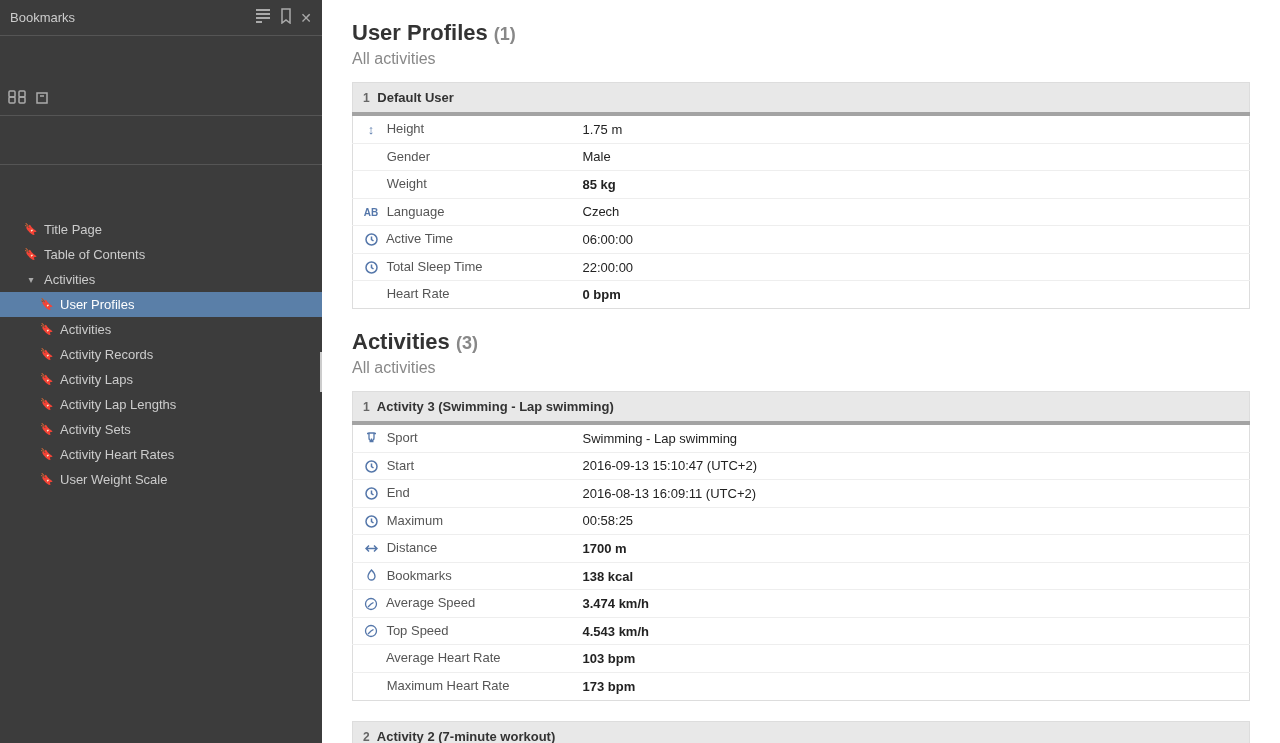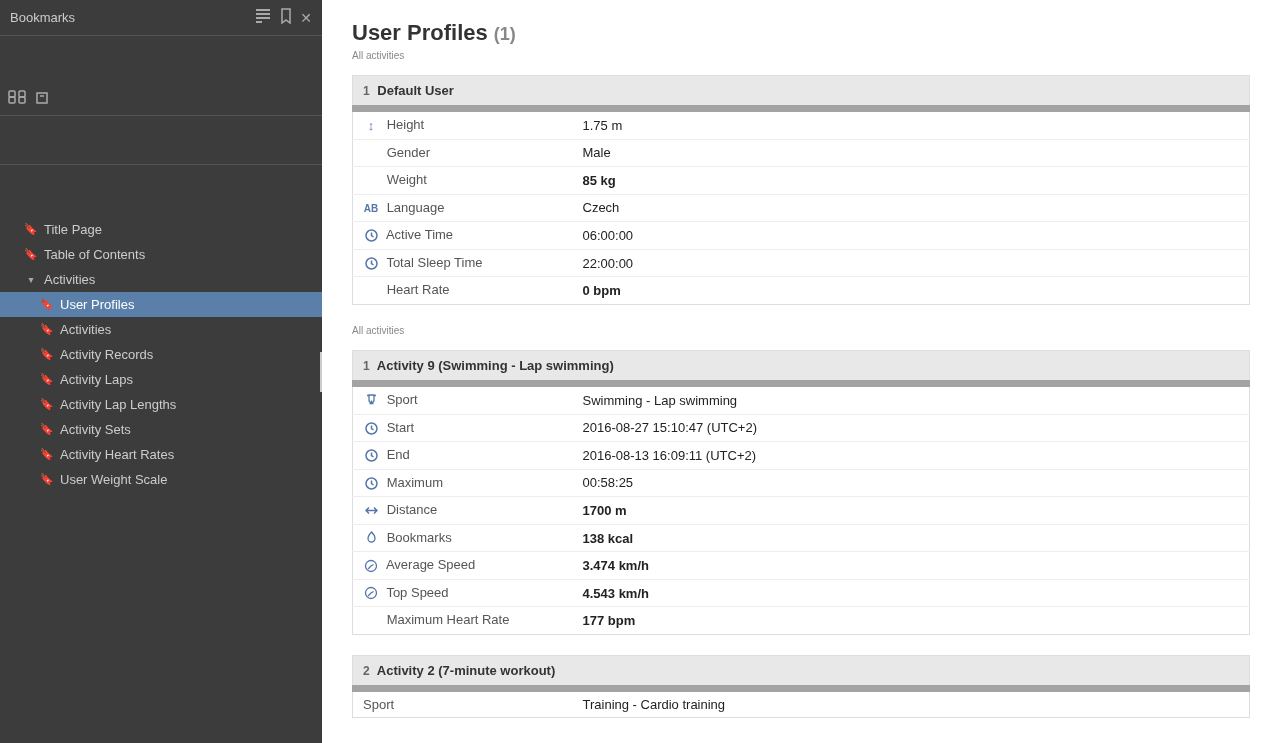--- a/index.html
+++ b/index.html
@@ -138,39 +138,39 @@
       font-size: 22px;
       font-weight: bold;
       color: #333;
       margin-bottom: 4px;
     }
     .section-title .count {
       color: #888;
       font-size: 18px;
     }
     .section-subtitle {
-      font-size: 10px;
+      font-size: 16px;
       color: #888;
       margin-bottom: 14px;
     }
 
     .data-table {
       width: 100%;
       border-collapse: collapse;
       margin-bottom: 20px;
       border: 1px solid #ddd;
     }
 
     .data-table .table-header-row td {
       background: #e8e8e8;
       padding: 7px 10px;
       font-weight: bold;
       font-size: 13px;
       color: #333;
-      border-bottom: 7px solid #a3a3a3;
+      border-bottom: 4px solid #a3a3a3;
     }
 
     .data-table .table-row td {
       padding: 5px 10px;
       border-bottom: 1px solid #eee;
       font-size: 13px;
       vertical-align: middle;
     }
     .data-table .table-row:last-child td {
       border-bottom: none;
@@ -398,28 +398,32 @@
             <span class="row-icon"></span>
             <span>Heart Rate</span>
           </td>
           <td class="value-col">0 bpm</td>
         </tr>
       </tbody>
     </table>
   </div>
 
   <div class="activities-section">
+    <h1 class="section-title">
+      <span>Activities</span>
+      <span class="count"> <span>(3)</span></span>
+    </h1>
     <div class="section-subtitle">All activities</div>
 
     <table class="data-table">
       <tbody>
         <tr class="table-header-row">
           <td colspan="2">
             <span class="row-numbered">1</span>
-            <span>Activity 9 (Swimming - Lap swimming)</span>
+            <span>Activity 3 (Swimming - Lap swimming)</span>
           </td>
         </tr>
 
         <tr class="table-row">
           <td class="label-col">
             <span class="row-icon">
               <svg width="13" height="13" viewBox="0 0 13 13" fill="none" stroke="#5577aa" stroke-width="1.3">
                   <path d="M4 1h5v5a2.5 2.5 0 01-5 0V1z"></path>
                   <path d="M2 1.5h2M9 1.5h2M6.5 6.5v3M4.5 9.5h4"></path>
                 </svg>
@@ -432,21 +436,21 @@
         <tr class="table-row">
           <td class="label-col">
             <span class="row-icon">
               <svg width="13" height="13" viewBox="0 0 13 13" fill="none" stroke="#5577aa" stroke-width="1.5">
                   <circle cx="6.5" cy="6.5" r="5.5"></circle>
                   <path d="M6.5 3.5v3l2 1.5"></path>
                 </svg>
             </span>
             <span>Start</span>
           </td>
-          <td class="value-col bold">2016-08-27 15:10:47 (UTC+2)</td>
+          <td class="value-col bold">2016-09-13 15:10:47 (UTC+2)</td>
         </tr>
 
         <tr class="table-row">
           <td class="label-col">
             <span class="row-icon">
               <svg width="13" height="13" viewBox="0 0 13 13" fill="none" stroke="#5577aa" stroke-width="1.5">
                   <circle cx="6.5" cy="6.5" r="5.5"></circle>
                   <path d="M6.5 3.5v3l2 1.5"></path>
                 </svg>
             </span>
@@ -511,27 +515,34 @@
               <svg width="14" height="14" viewBox="0 0 14 14" fill="none" stroke="#5577aa" stroke-width="1.3">
                   <circle cx="7" cy="7" r="5.5"></circle>
                   <path d="M4 10l3-3 2.5-1.5"></path>
                 </svg>
             </span>
             <span>Top Speed</span>
           </td>
           <td class="value-col">4.543 km/h</td>
         </tr>
 
+        <tr class="table-row">
+          <td class="label-col">
+            <span class="row-icon"></span>
+            <span>Average Heart Rate</span>
+          </td>
+          <td class="value-col">103 bpm</td>
+        </tr>
 
         <tr class="table-row">
           <td class="label-col">
             <span class="row-icon"></span>
             <span>Maximum Heart Rate</span>
           </td>
-          <td class="value-col">177 bpm</td>
+          <td class="value-col">173 bpm</td>
         </tr>
       </tbody>
     </table>
 
     <table class="data-table">
       <tbody>
         <tr class="table-header-row">
           <td colspan="2">
             <span class="row-numbered">2</span>
             <span>Activity 2 (7-minute workout)</span>

